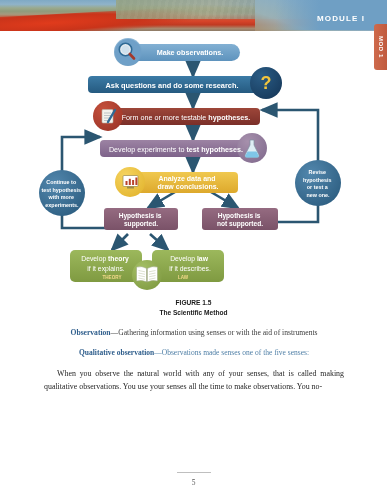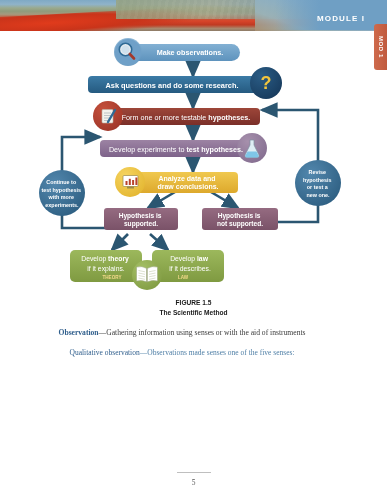--- a/index.html
+++ b/index.html
@@ -91,21 +91,21 @@
   .fig-caption {
     position: absolute; left: 0; top: 298px;
     width: 387px; text-align: center;
     font-family: "Liberation Sans", sans-serif;
     font-size: 6.6px; font-weight: bold; color: #1a1a1a;
     line-height: 1.5;
   }
 
   
   .body-text {
-    position: absolute; left: 32px; top: 327px;
+    position: absolute; left: 44px; top: 327px;
     width: 300px;
   }
   .def-line {
     text-align: center;
     font-size: 7.6px;
     color: #2b2b2b;
     line-height: 1.45;
     margin-bottom: 9px;
   }
   .def-line b {
@@ -124,21 +124,21 @@
   p.para.indent { text-indent: 13px; }
   .hl { color: #4b7fae; }
 
   .block-def {
     text-align: center;
     font-size: 7.5px;
     line-height: 1.5;
     color: #4f7fa6;
     margin-bottom: 10px;
   }
-  .block-def b { color:#2f5e8c; font-weight:normal; }
+  .block-def b { color:#2f5e8c; font-weight:bold; }
 
   
   .footer-rule {
     position: absolute; left: 50%; top: 472px;
     transform: translateX(-50%);
     width: 34px; height: 1px;
     background: #bfbfbf;
   }
   .page-num {
     position: absolute; left: 0; top: 478px;
@@ -385,18 +385,19 @@
     <div class="def-line">
       <b>Observation</b><span>—</span><span class="defbody">Gathering information using senses or with the aid of instruments</span>
     </div>
 
 
     <div class="block-def">
       <b>Qualitative observation</b><span>—Observations made senses one of the five senses:</span><br>
     </div>
 
 
+    <p class="para indent">When you observe the natural world with any of your senses, that is called making qualitative observations. You use your senses all the time to make observations. You no-</p>
   </div>
 
   <div class="footer-rule"></div>
   <div class="page-num">5</div>
 
 </div>
 
 </body></html>

